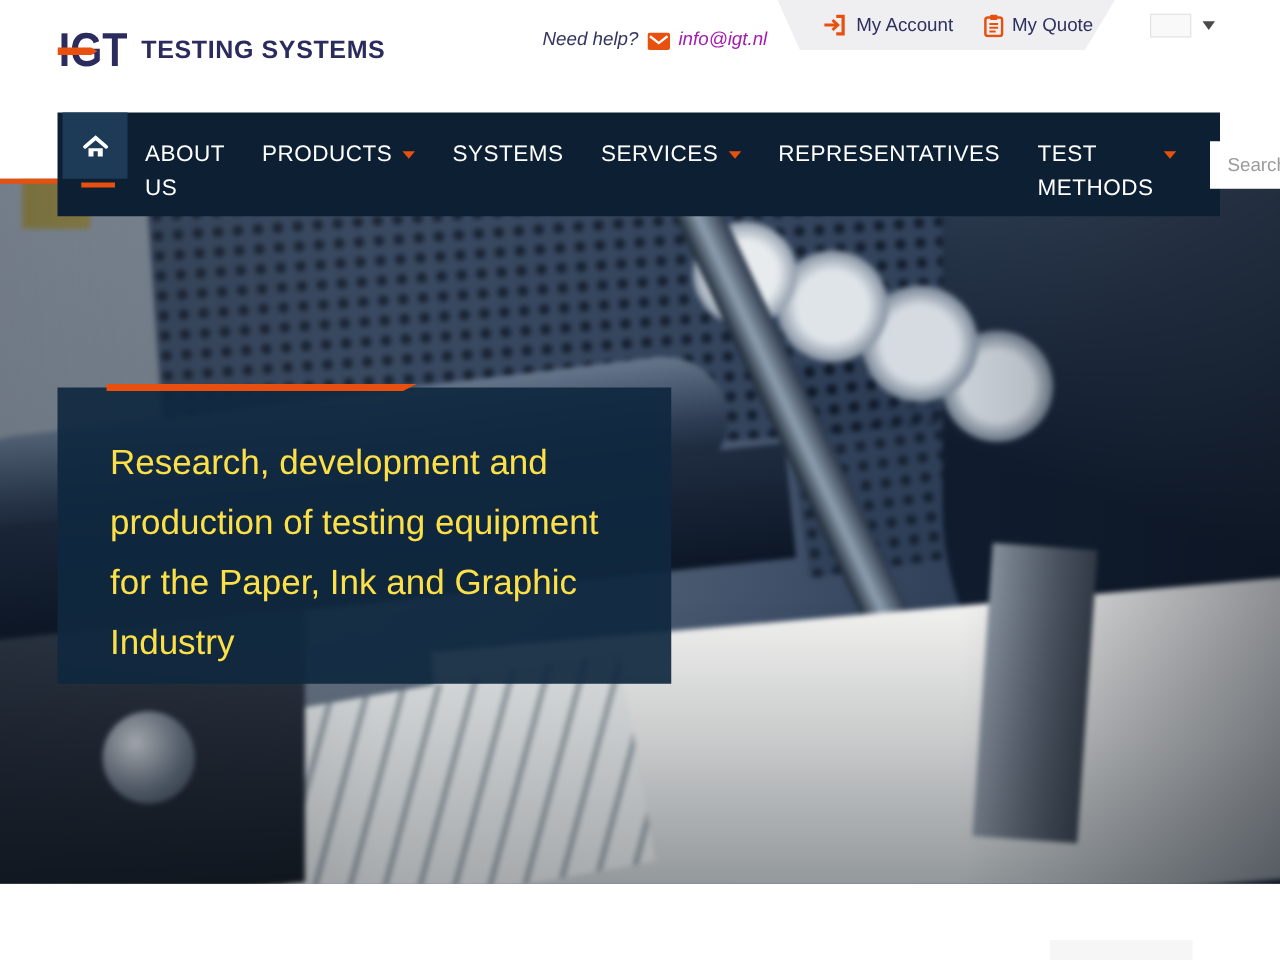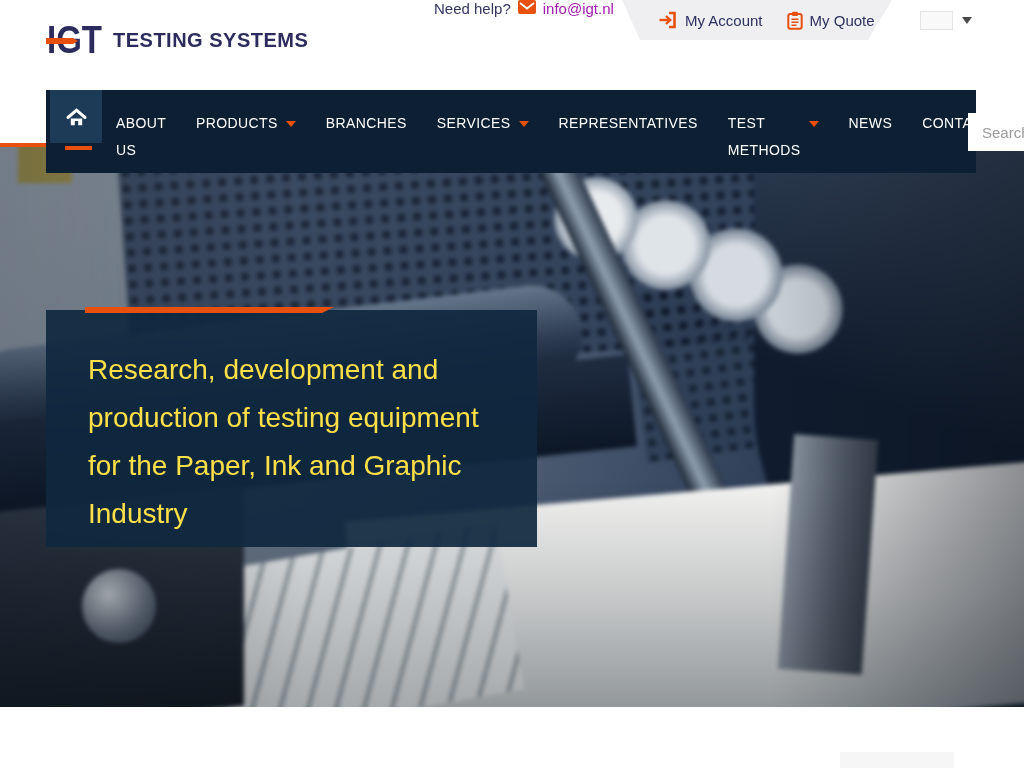--- a/index.html
+++ b/index.html
@@ -4,21 +4,21 @@
 <style>
   * { margin:0; padding:0; box-sizing:border-box; }
   html,body { width:1024px; height:768px; }
   body { font-family:"Liberation Sans","DejaVu Sans",sans-serif; background:#fff; overflow:hidden; }
   .page { position:relative; width:1024px; height:768px; background:#fff; overflow:hidden; }
 
   
   .topbar { position:absolute; left:0; top:0; width:1024px; height:40px; background:#fff; z-index:6; }
   .topbar-trapezoid { position:absolute; left:622px; top:0; width:270px; height:40px; background:#efeff1;
     clip-path:polygon(0 0, 100% 0, calc(100% - 24px) 100%, 18px 100%); }
-  .need-help { position:absolute; left:434px; top:0; height:40px; display:flex; align-items:flex-start; gap:7px; }
+  .need-help { position:absolute; left:434px; top:0; height:40px; display:flex; align-items:flex-end; gap:7px;font-style:italic; }
   .need-help-label { color:#33355f; font-size:15px; }
   .email-link { color:#a21caf; font-size:15px; text-decoration:none; cursor:pointer; }
   .account-links { position:absolute; left:658px; top:0; height:40px; display:flex; align-items:center; gap:24px; }
   .tb-link { display:flex; align-items:center; gap:7px; color:#2e3160; font-size:15px; text-decoration:none; cursor:pointer; }
   .lang-select { position:absolute; left:920px; top:0; height:40px; display:flex; align-items:center; gap:9px; cursor:pointer; }
   .flag-box { width:33px; height:19px; background:#f9f9f9; border:1px solid #e4e4e4; }
   .caret-dark { width:0; height:0; border-left:5px solid transparent; border-right:5px solid transparent; border-top:7px solid #4a4a4a; }
 
   
   .logo { position:absolute; left:46px; top:20px; height:40px; display:flex; align-items:center; gap:9px; z-index:6; cursor:pointer; }
@@ -70,21 +70,21 @@
   .hero-overlay { position:absolute; left:46px; top:310px; width:491px; height:237px; z-index:2;
     background:rgba(15,40,63,0.92); padding:36px 30px 0 42px; }
   .hero-heading { color:#fde047; font-size:28px; line-height:48px; font-weight:400; white-space:pre-line; }
 
   
   .navbar { position:absolute; left:46px; top:90px; width:930px; height:83px; background:#0d2033; z-index:5; }
   .home-tile { position:absolute; left:4px; top:0; width:52px; height:53px; background:#1d3a57; display:flex; align-items:center; justify-content:center; cursor:pointer; }
   .home-underline { position:absolute; left:19px; top:56px; width:27px; height:4px; background:#e8500f; }
   .nav-items { position:absolute; left:70px; top:20px; display:flex; gap:30px; align-items:flex-start; }
   .nav-item { display:flex; align-items:flex-start; text-decoration:none; cursor:pointer; }
-  .nav-label { display:inline-block; width:min-content; color:#fff; font-size:14px; letter-spacing:0.4px; line-height:27px; white-space:normal; }
+  .nav-label { display:inline-block; width:min-content; color:#fff; font-size:18px; letter-spacing:0.4px; line-height:27px; white-space:normal; }
   .nav-item.single .nav-label { width:auto; white-space:nowrap; }
   .nav-caret { width:0; height:0; border-left:5px solid transparent; border-right:5px solid transparent; border-top:6px solid #e8500f; margin-left:8px; margin-top:11px; }
 
   
   .search-input { position:absolute; left:968px; top:113px; width:70px; height:38px; z-index:6;
     border:none; outline:none; background:#fff; padding:0 0 0 14px; font-size:15px; color:#555;
     font-family:"Liberation Sans","DejaVu Sans",sans-serif; }
   .search-input::placeholder { color:#9b9b9b; opacity:1; }
 
   
@@ -189,21 +189,21 @@
     <div class="home-underline"></div>
     <nav class="nav-items">
         <a class="nav-item">
           <span class="nav-label">ABOUT US</span>
         </a>
         <a class="nav-item single">
           <span class="nav-label">PRODUCTS</span>
           <span class="nav-caret"></span>
         </a>
         <a class="nav-item single">
-          <span class="nav-label">BRANCHES</span>
+          <span class="nav-label">SYSTEMS</span>
         </a>
         <a class="nav-item single">
           <span class="nav-label">SERVICES</span>
           <span class="nav-caret"></span>
         </a>
         <a class="nav-item single">
           <span class="nav-label">REPRESENTATIVES</span>
         </a>
         <a class="nav-item">
           <span class="nav-label">TEST METHODS</span>

